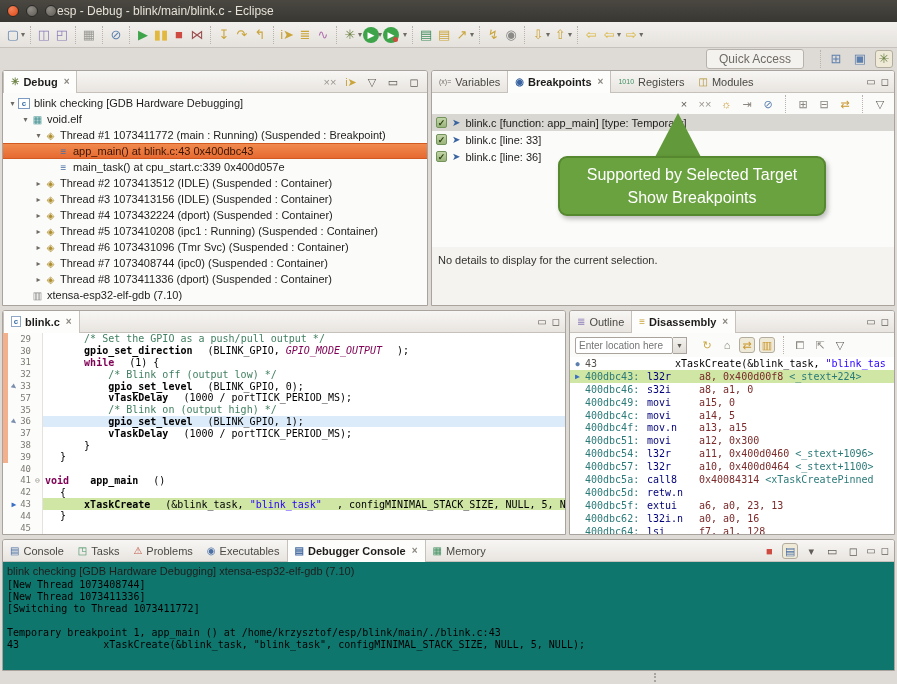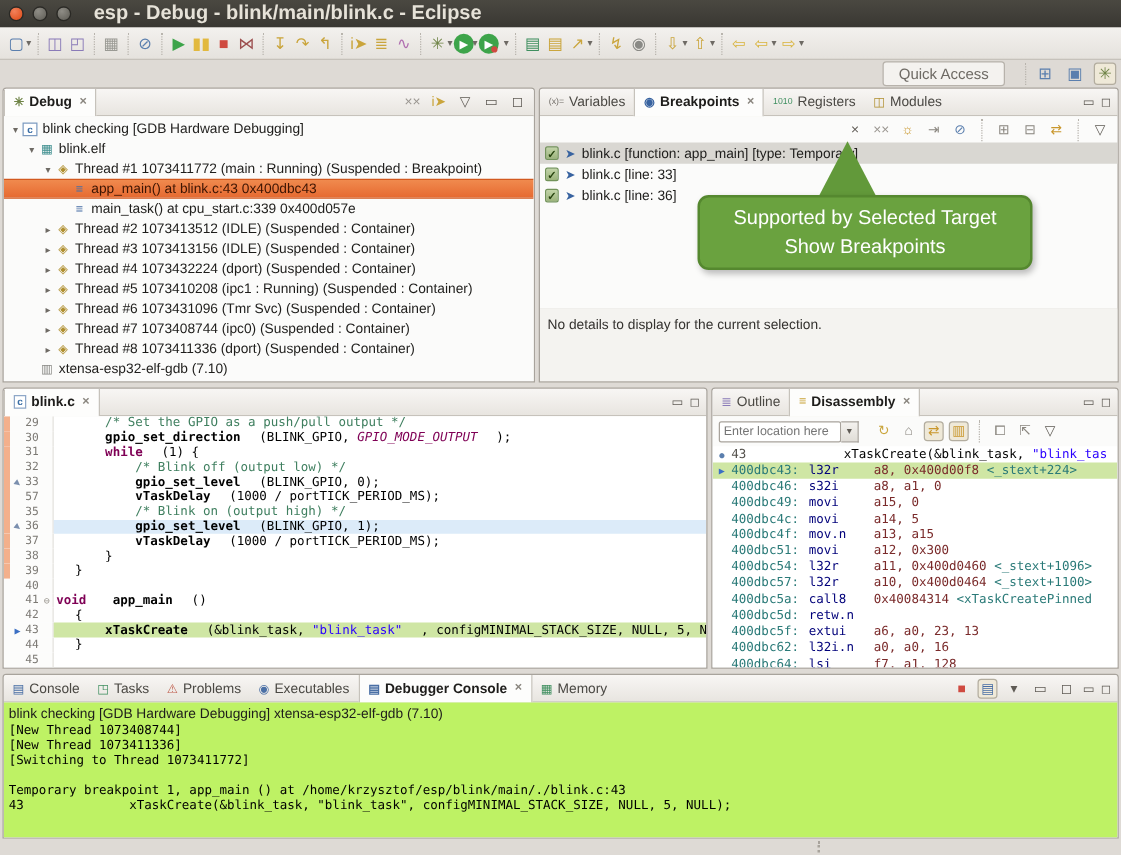--- a/index.html
+++ b/index.html
@@ -6,21 +6,21 @@
   html,body { width:897px; height:684px; overflow:hidden; }
   body { font-family:"Liberation Sans", sans-serif; background:#dedad5; }
   #app { position:relative; width:897px; height:684px; background:#dedad5; }
 
   
   #titlebar { position:absolute; left:0; top:0; width:897px; height:22px;
     background:linear-gradient(#4a4841,#393732); display:flex; align-items:center; }
   .winbtn { width:12px; height:12px; border-radius:50%; margin-left:7px; border:1px solid #2a2925; }
   .winbtn.close { background:radial-gradient(circle at 35% 30%, #f2815a, #dd4814); }
   .winbtn.min, .winbtn.max { background:radial-gradient(circle at 35% 30%, #8f8d86, #5d5b54); }
-  #title-text { color:#e6e2d8; font-size:16px; font-weight:bold; margin-left:18px; }
+  #title-text { color:#e6e2d8; font-size:12px; font-weight:normal; }
 
   
   #toolbar { position:absolute; left:0; top:22px; width:897px; height:26px;
     background:linear-gradient(#f3f1ee,#e5e2dd); border-bottom:1px solid #c6c2bb;
     display:flex; align-items:center; padding-left:4px; }
   .icn { display:inline-flex; align-items:center; justify-content:center;
     width:18px; height:18px; font-size:13px; line-height:18px; border-radius:3px; }
   .icn.round { width:16px; height:16px; border-radius:50%; font-size:9px; color:#fff; }
   .icn.pressed { border:1px solid #b3ad9f; background:#efe9d8; }
   .dd { font-size:8px; color:#6e6a64; margin:0 1px 0 -1px; }
@@ -108,21 +108,21 @@
   .dmargin { flex:0 0 15px; text-align:center; font-size:8px; }
   .daddr { flex:0 0 62px; color:#2a7a78; }
   .dmn { flex:0 0 52px; color:#00007a; }
   .dops { color:#7a2a2a; }
   .dsym { color:#2a7a78; }
   .drow.cur { background:#cfe6a4; }
   .dsrclabel { flex:0 0 90px; color:#55524d; }
   .dsrctext { color:#000; }
 
   
-  #console-body { position:absolute; left:0; right:0; top:22px; bottom:0; background:#bef264; overflow:hidden; }
+  #console-body { position:absolute; left:0; right:0; top:22px; bottom:0; background:#0f766e; overflow:hidden; }
   #console-desc { font-size:11px; color:#1e1d1b; padding:3px 4px 2px; }
   #console-lines { font-family:"DejaVu Sans Mono", monospace; font-size:10px; color:#000;
     padding:0 4px; line-height:12px; white-space:pre; }
 
   
   #statusbar { position:absolute; left:0; top:671px; width:897px; height:13px; background:#dedad5; }
   #status-grip { position:absolute; left:654px; top:2px; width:3px; height:9px; border-left:2px dotted #a8a39c; }
 </style>
 </head>
 <body>
@@ -215,21 +215,21 @@
     </div>
     <div id="debug-tree">
         <div class="trow" style="padding-left: 4px;">
           <span class="arr">▾</span>
           <span class="bico">c</span>
           <span>blink checking [GDB Hardware Debugging]</span>
         </div>
         <div class="trow" style="padding-left: 17px;">
           <span class="arr">▾</span>
           <span class="ticn" style="color: rgb(63, 143, 143);">▦</span>
-          <span>blink.elf</span>
+          <span>void.elf</span>
         </div>
         <div class="trow" style="padding-left: 30px;">
           <span class="arr">▾</span>
           <span class="ticn" style="color: rgb(176, 143, 47);">◈</span>
           <span>Thread #1 1073411772 (main : Running) (Suspended : Breakpoint)</span>
         </div>
         <div class="trow sel" style="padding-left: 43px;">
           <span class="arr"> </span>
           <span class="ticn" style="color: rgb(74, 111, 165);">≡</span>
           <span>app_main() at blink.c:43 0x400dbc43</span>

